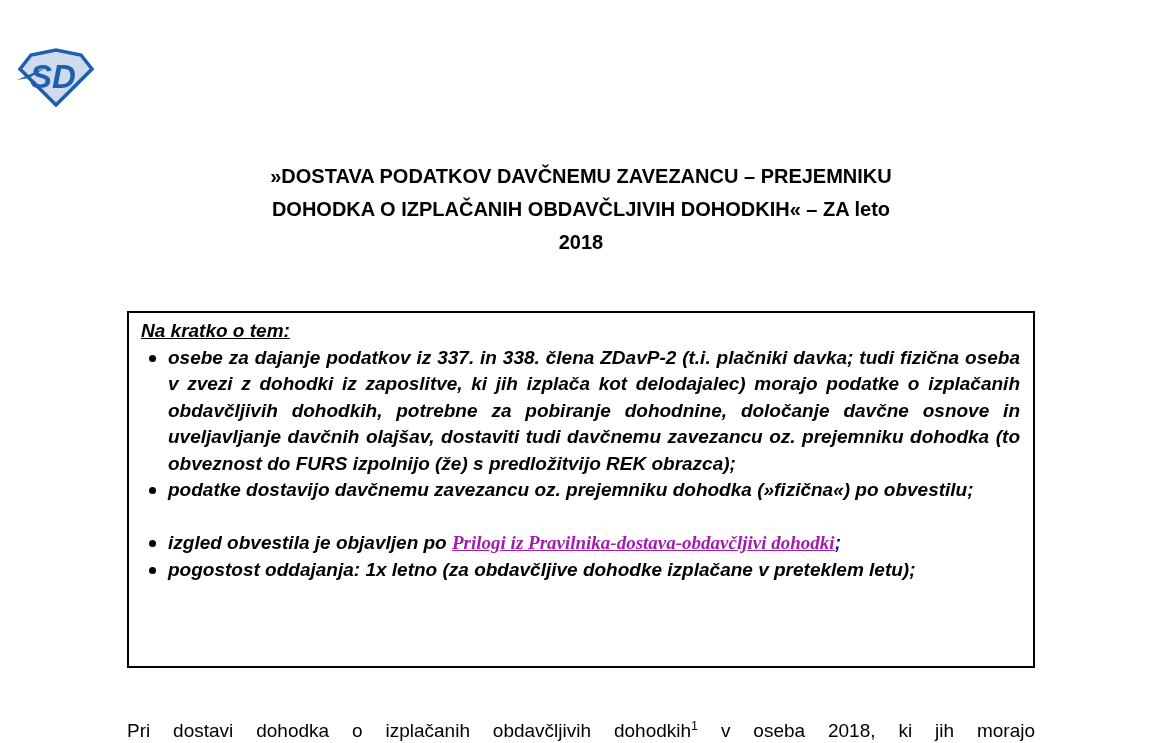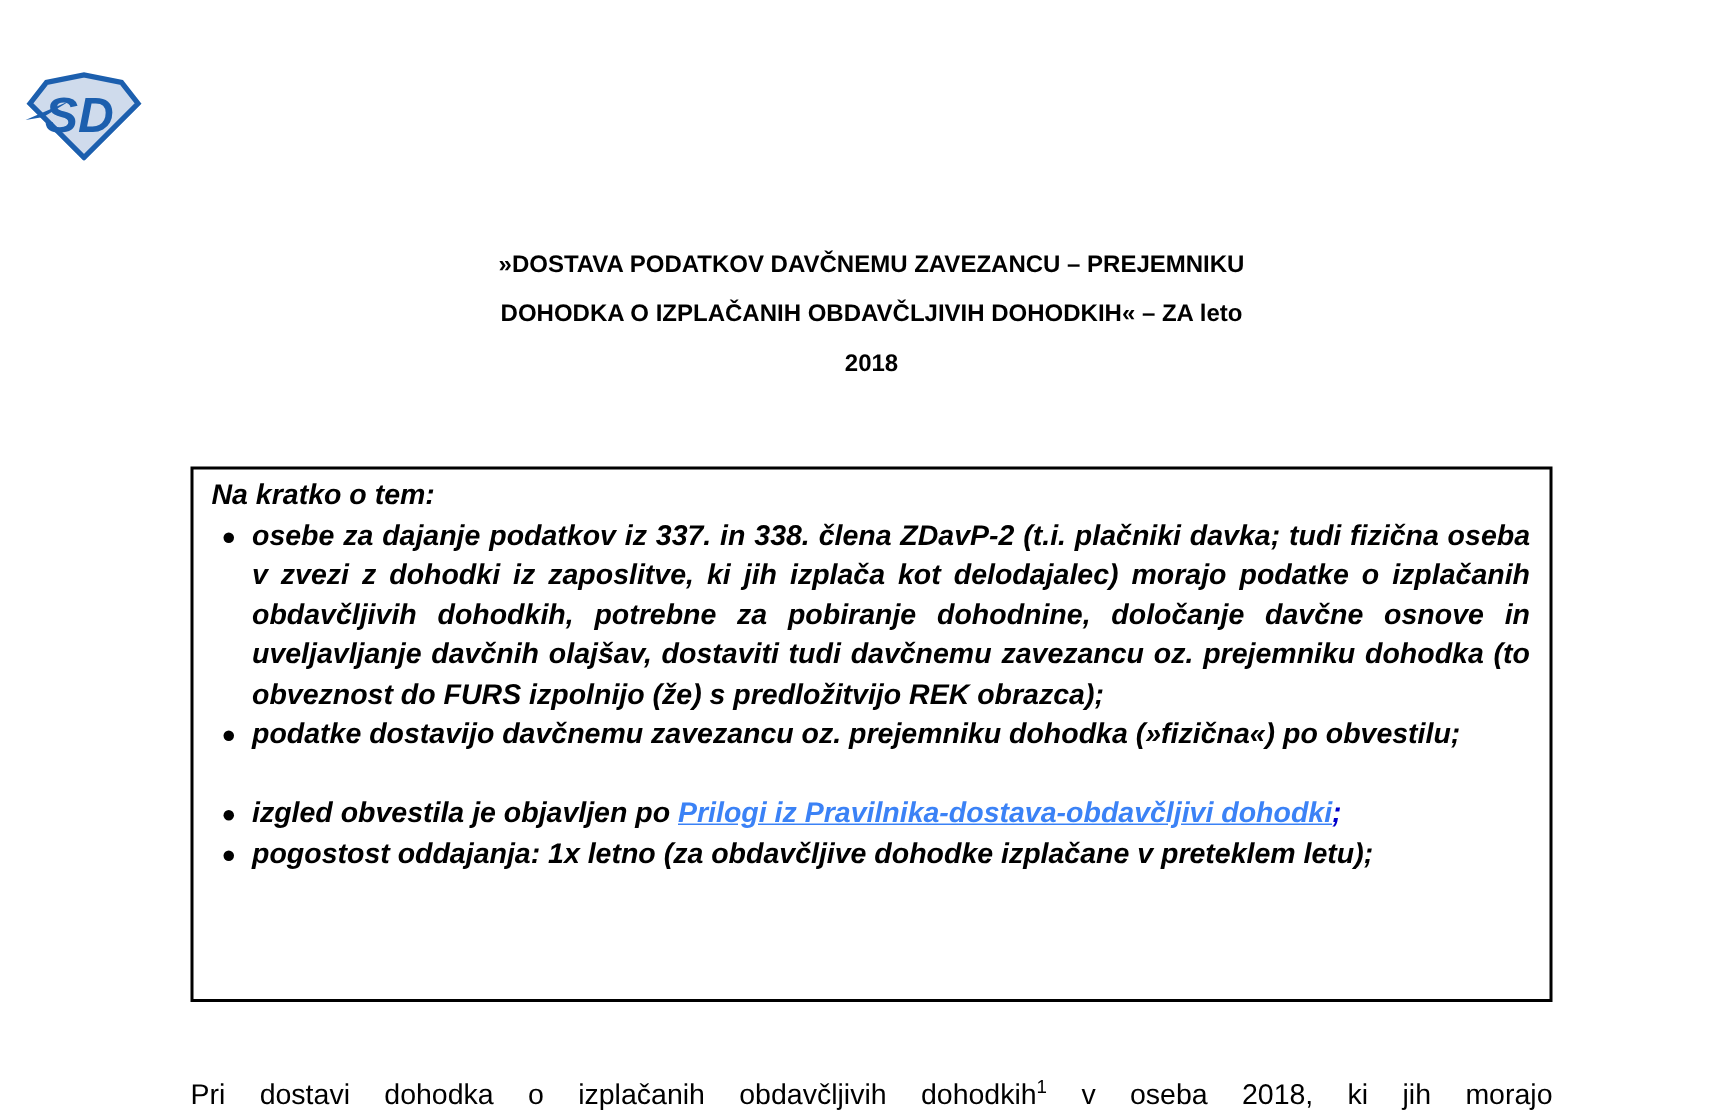--- a/index.html
+++ b/index.html
@@ -17,58 +17,60 @@
   .logo {
     position: absolute; left: 17px; top: 47px;
     width: 78px; height: 60px;
   }
 
   
   .doc-title {
     position: absolute; left: 127px; top: 160px; width: 908px;
     text-align: center;
     font-weight: bold;
-    font-size: 16px;
+    font-size: 20px;
     line-height: 33px;
     letter-spacing: 0px;
   }
 
   
   .summary-box {
     position: absolute; left: 127px; top: 311px;
     width: 908px; height: 357px;
     border: 2px solid #000000;
     padding: 5px 13px 0 12px;
     font-style: italic;
     font-weight: bold;
     font-size: 19px;
     line-height: 26.5px;
     overflow: hidden;
   }
   .summary-heading {
+    text-decoration: underline;
   }
   .bullet-item {
     position: relative;
     padding-left: 27px;
     text-align: justify;
   }
   .bullet-item::before {
     content: "";
     position: absolute;
     left: 8px; top: 10px;
     width: 7px; height: 7px;
     border-radius: 50%;
     background: #000000;
   }
   .bullet-item.spaced { margin-top: 26.5px; }
 
   .doc-link {
-    color: #3b82f6;
+    color: #a21caf;
     text-decoration: underline;
     cursor: pointer;
+    font-family: Liberation Serif, serif;
   }
   .link-suffix { color: #0000cc; text-decoration: none; }
 
   
   .body-paragraph {
     position: absolute; left: 127px; top: 717px; width: 908px;
     font-size: 19px;
     line-height: 27px;
     text-align: justify;
     text-align-last: justify;

